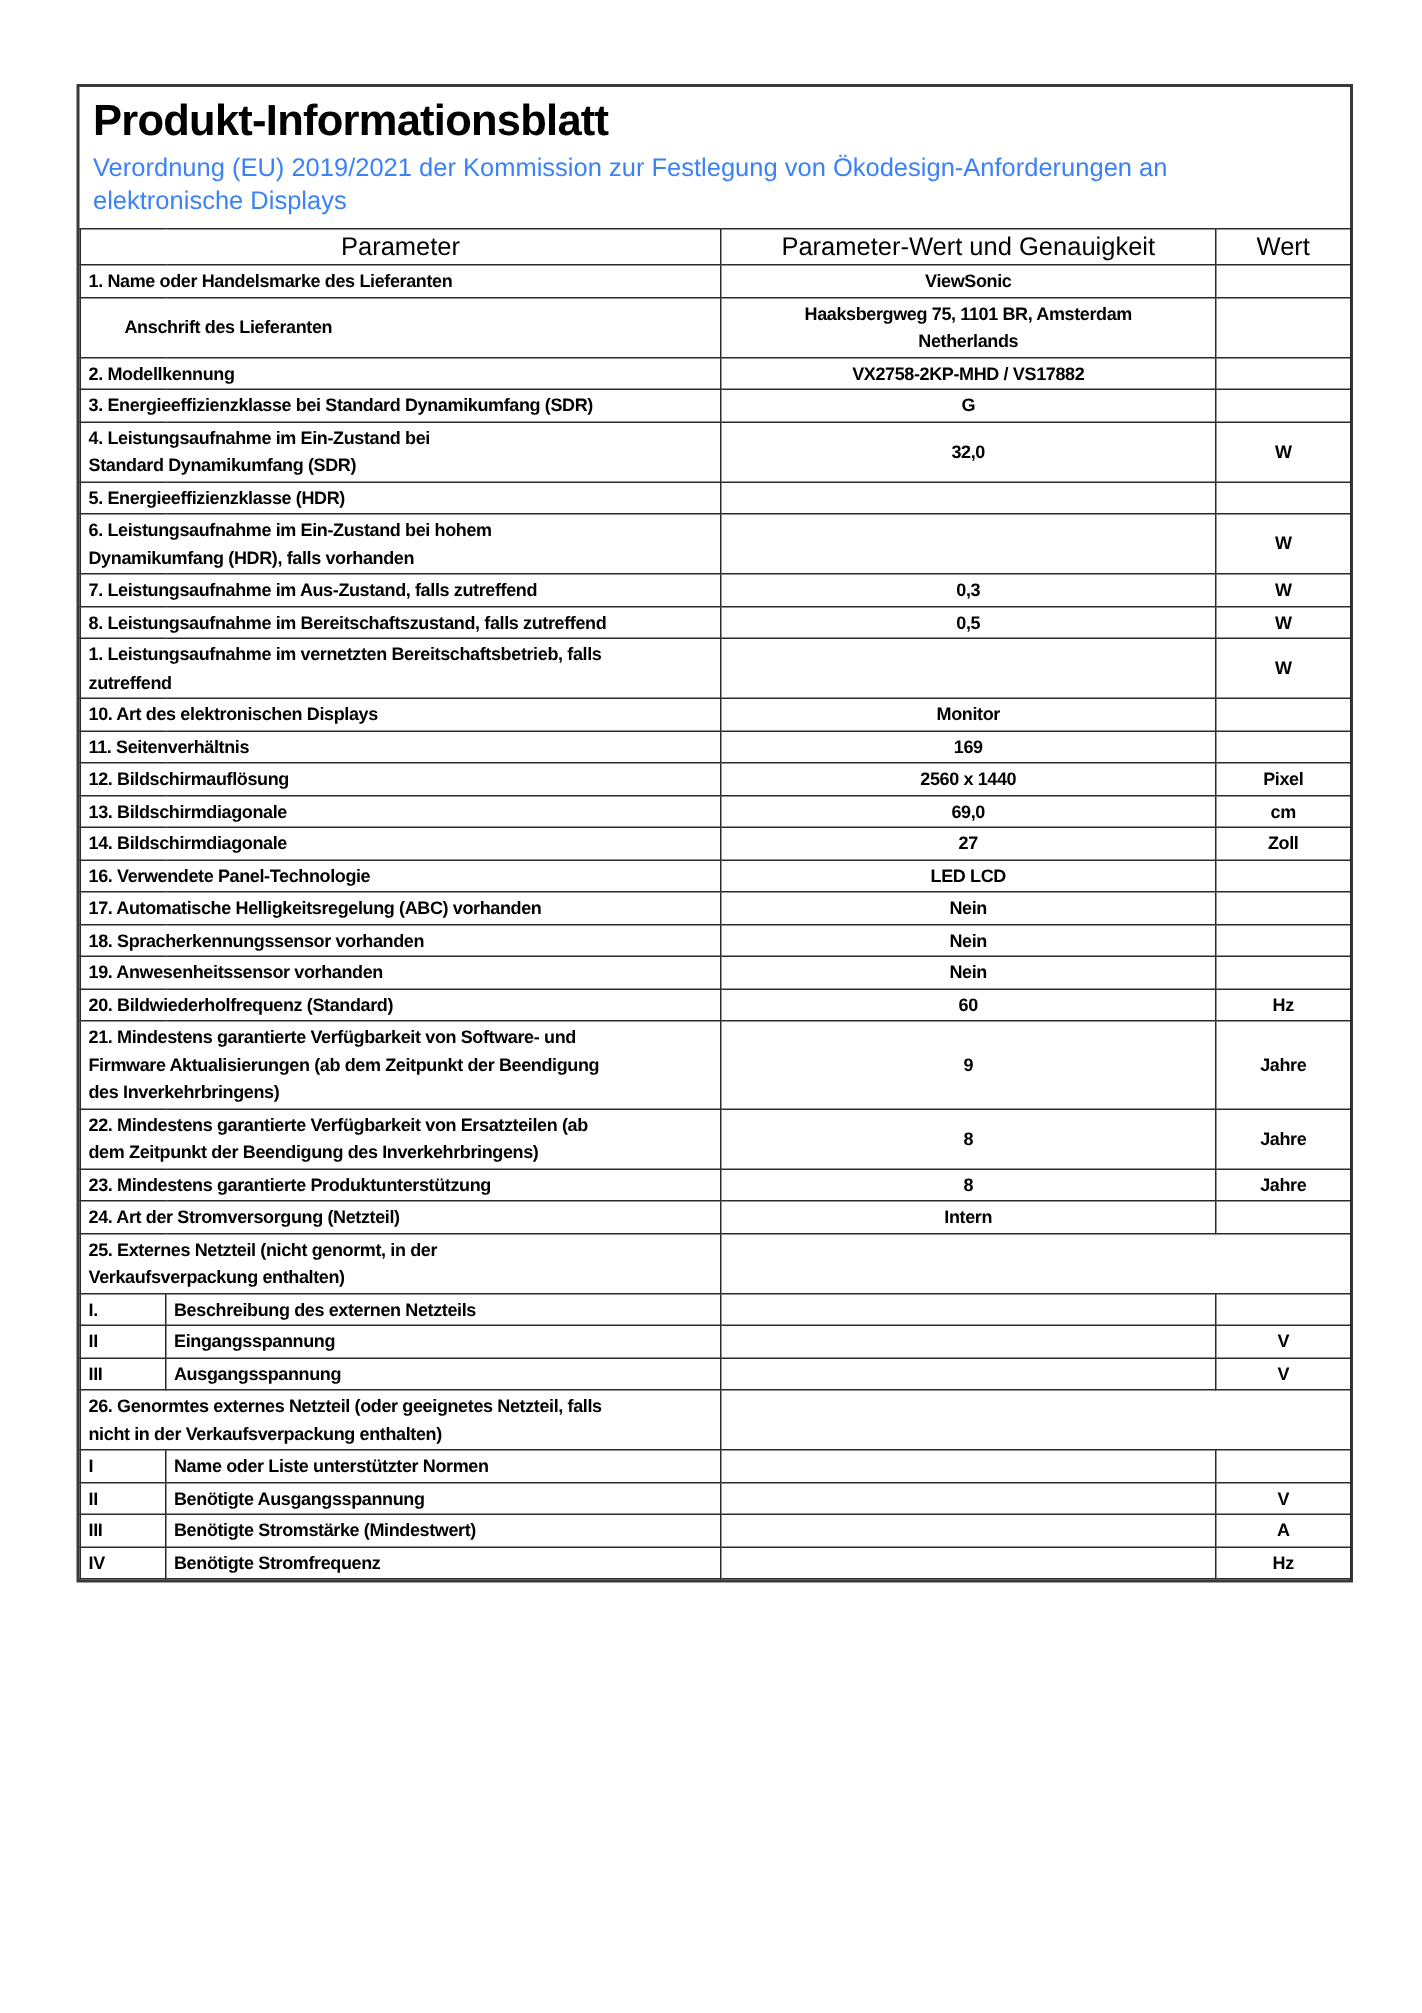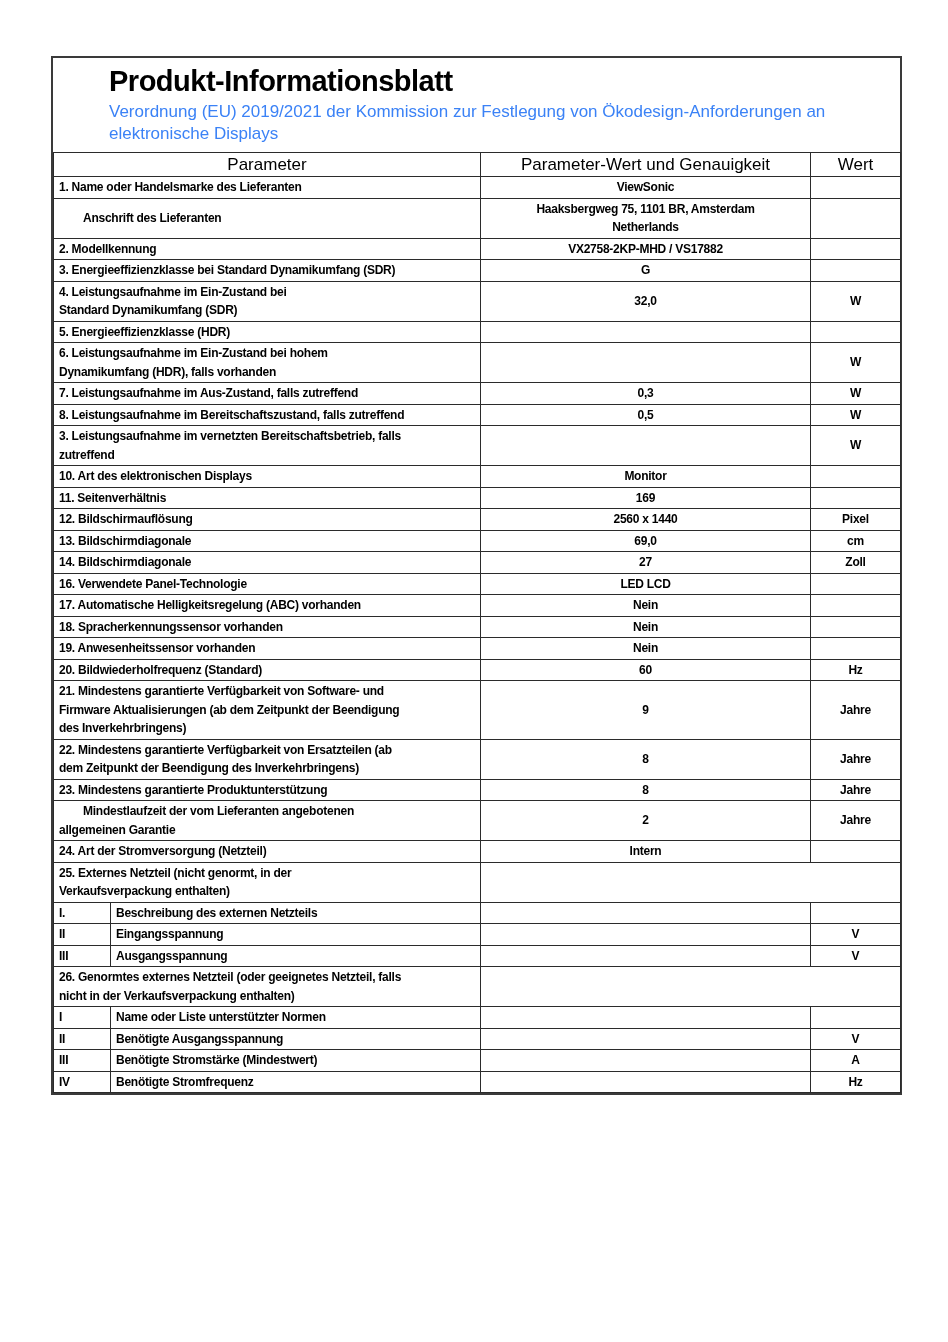--- a/index.html
+++ b/index.html
@@ -5,21 +5,21 @@
   html,body { margin:0; padding:0; }
   body {
     width:948px; height:1342px; background:#ffffff;
     font-family:"Liberation Sans", sans-serif; color:#000;
     position:relative;
   }
   .doc {
     position:absolute; left:51px; top:56px; width:851px;
     border:2px solid #3a3a3a; background:#fff; box-sizing:border-box;
   }
-  .titleblock { padding:5px 10px 2px 9px;margin-left:47px; }
+  .titleblock { padding:5px 10px 2px 9px; }
   h1.title {
     margin:0; font-size:29px; font-weight:bold; letter-spacing:-0.5px;
     line-height:36px; color:#000;
   }
   .subtitle {
     margin:2px 0 5px 0; font-size:17px; line-height:22px;
     white-space:pre-line; color:#3b82f6;
   }
   table.pinfo {
     border-collapse:collapse; table-layout:fixed; width:847px;
@@ -107,21 +107,21 @@
           <td class="param" colspan="2">7. Leistungsaufnahme im Aus-Zustand, falls zutreffend</td>
           <td class="value">0,3</td>
           <td class="unit">W</td>
         </tr>
         <tr>
           <td class="param" colspan="2">8. Leistungsaufnahme im Bereitschaftszustand, falls zutreffend</td>
           <td class="value">0,5</td>
           <td class="unit">W</td>
         </tr>
         <tr>
-          <td class="param" colspan="2">3. Leistungsaufnahme im vernetzten Bereitschaftsbetrieb, falls
+          <td class="param" colspan="2">1. Leistungsaufnahme im vernetzten Bereitschaftsbetrieb, falls
 zutreffend</td>
           <td class="value"></td>
           <td class="unit">W</td>
         </tr>
         <tr>
           <td class="param" colspan="2">10. Art des elektronischen Displays</td>
           <td class="value">Monitor</td>
           <td class="unit"></td>
         </tr>
         <tr>
@@ -181,26 +181,20 @@
 dem Zeitpunkt der Beendigung des Inverkehrbringens)</td>
           <td class="value">8</td>
           <td class="unit">Jahre</td>
         </tr>
         <tr>
           <td class="param" colspan="2">23. Mindestens garantierte Produktunterstützung</td>
           <td class="value">8</td>
           <td class="unit">Jahre</td>
         </tr>
         <tr>
-          <td class="param indent" colspan="2">Mindestlaufzeit der vom Lieferanten angebotenen
-allgemeinen Garantie</td>
-          <td class="value">2</td>
-          <td class="unit">Jahre</td>
-        </tr>
-        <tr>
           <td class="param" colspan="2">24. Art der Stromversorgung (Netzteil)</td>
           <td class="value">Intern</td>
           <td class="unit"></td>
         </tr>
         <tr>
           <td class="param" colspan="2">25. Externes Netzteil (nicht genormt, in der
 Verkaufsverpackung enthalten)</td>
           <td class="merged" colspan="2"></td>
         </tr>
         <tr>

